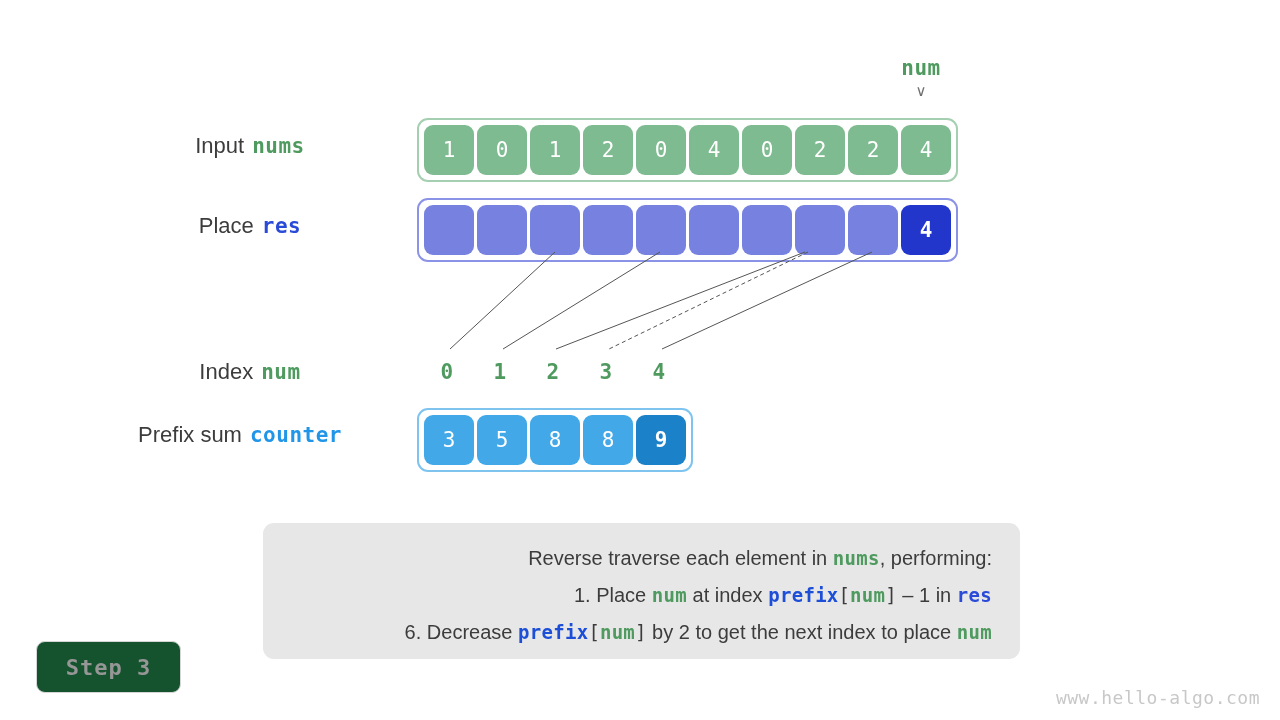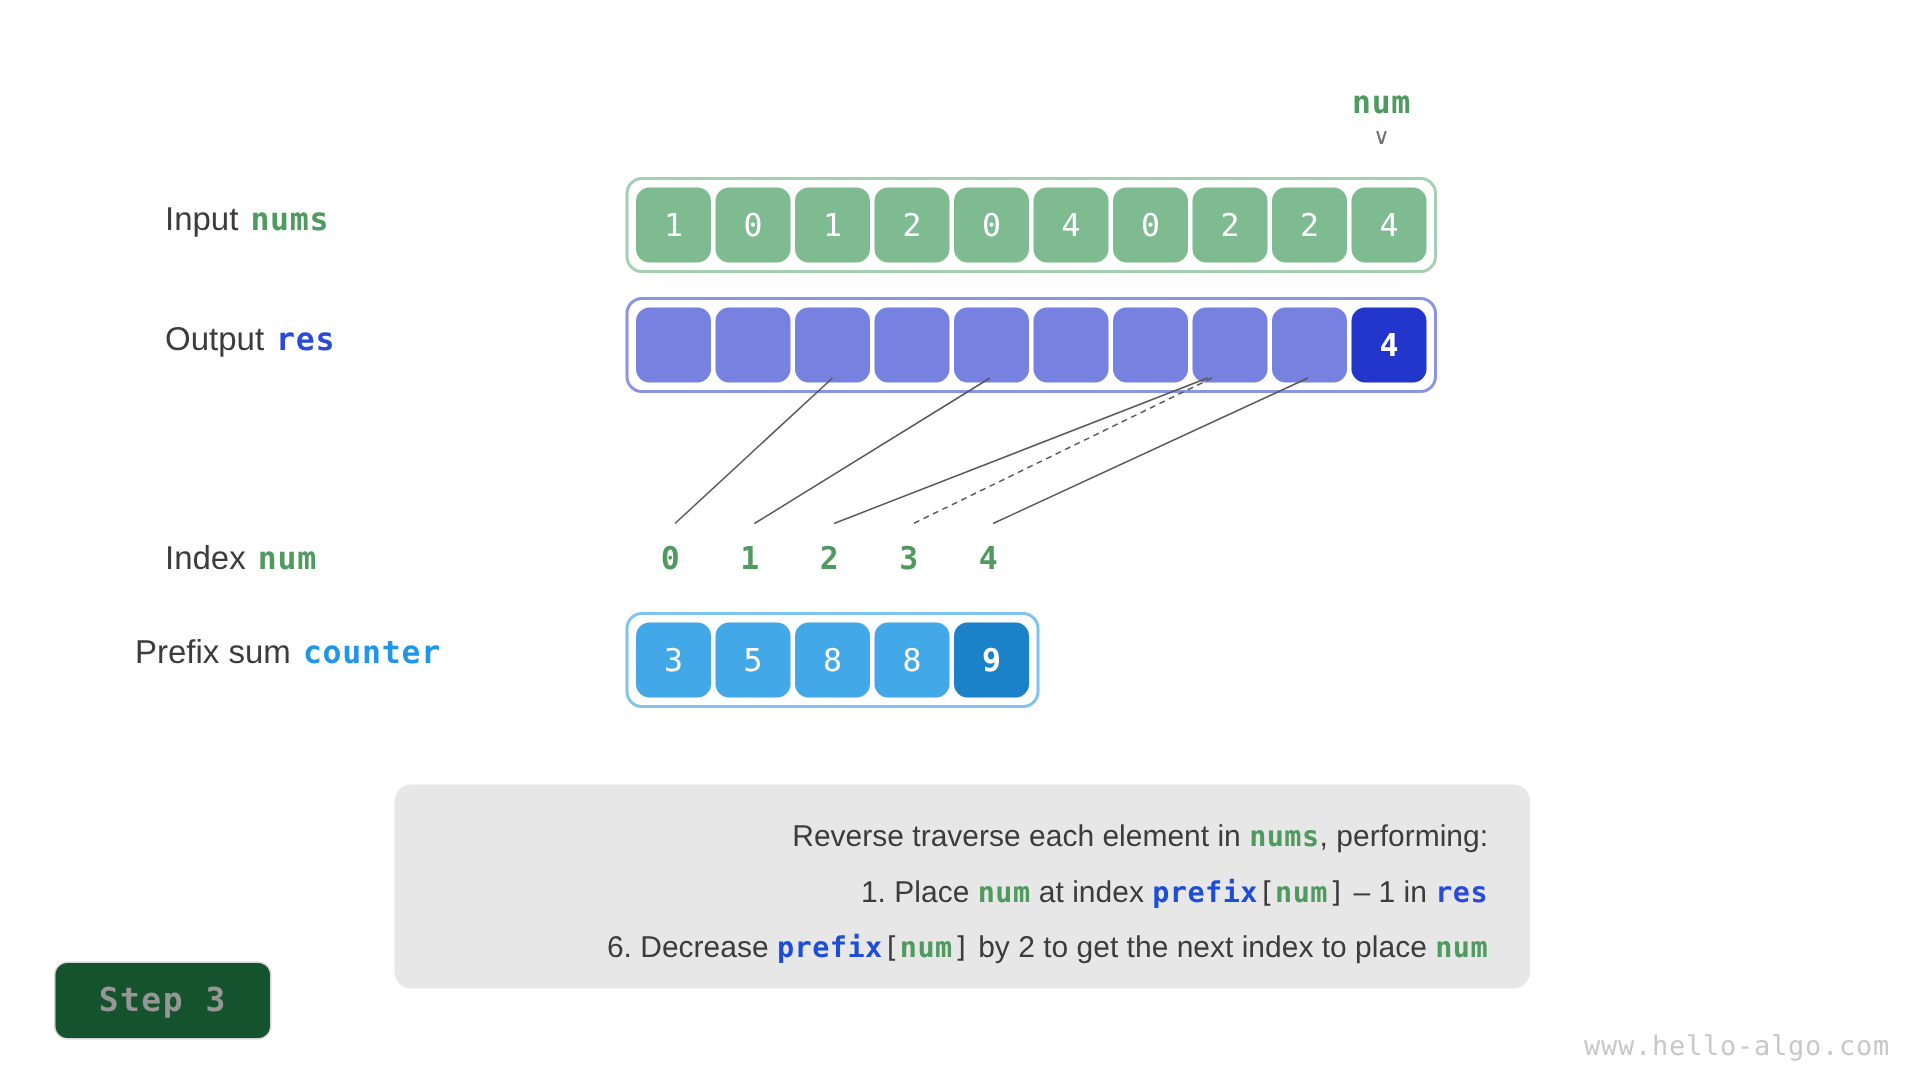--- a/index.html
+++ b/index.html
@@ -41,21 +41,21 @@
     color: #707070;
     font-size: 15px;
     line-height: 16px;
     font-family: "DejaVu Sans", sans-serif;
     margin-top: 2px;
   }
 
   
   .row-label {
     position: absolute;
-    text-align: left;
+    text-align: center;
     white-space: nowrap;
     font-size: 22px;
     color: #3c3c3c;
     line-height: 28px;
   }
   .row-label .plain { font-family: "Liberation Sans", sans-serif; }
   .row-label .code {
     font-family: "DejaVu Sans Mono", monospace;
     font-weight: bold;
     font-size: 21px;
@@ -210,21 +210,21 @@
 
   <div class="pointer-wrap">
     <div class="pointer-label">num</div>
     <div class="pointer-arrow">∨</div>
   </div>
 
   <div class="row-label" id="label-input">
     <span class="plain">Input</span><span class="code green">nums</span>
   </div>
   <div class="row-label" id="label-output">
-    <span class="plain">Output</span><span class="code blue">res</span>
+    <span class="plain">Place</span><span class="code blue">res</span>
   </div>
   <div class="row-label" id="label-prefix">
     <span class="plain">Prefix sum</span><span class="code cyan">counter</span>
   </div>
   <div class="row-label" id="label-index">
     <span class="plain">Index</span><span class="code green">num</span>
   </div>
 
   <div class="array green-arr" id="array-nums">
       <div class="cell green">1</div>

